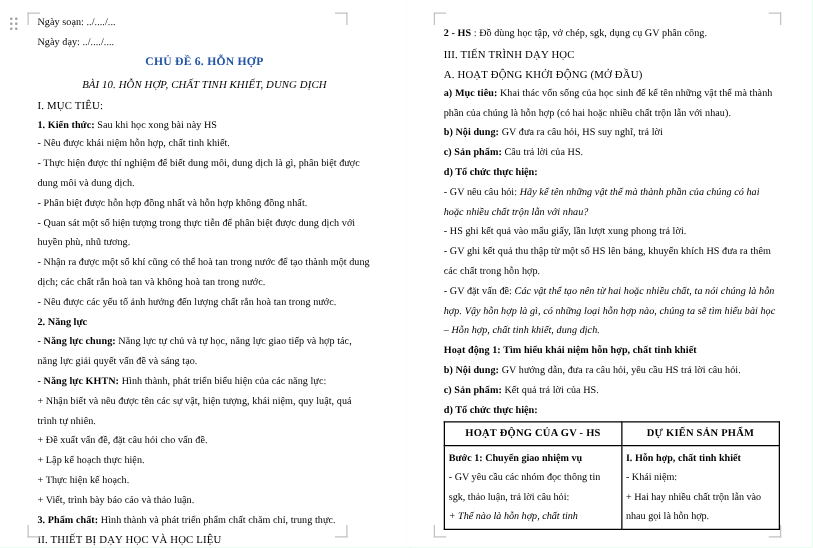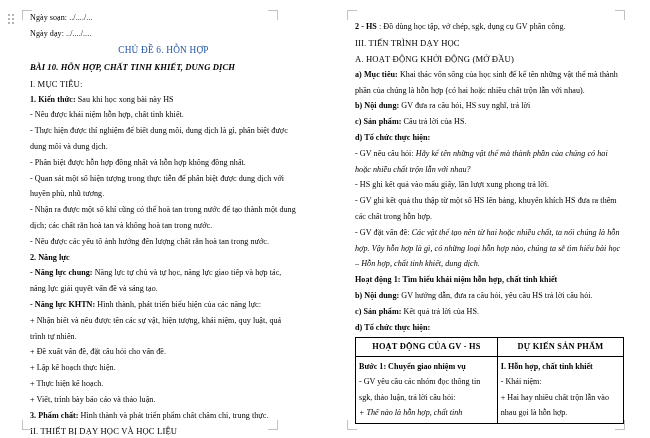--- a/index.html
+++ b/index.html
@@ -87,31 +87,32 @@
     white-space: nowrap;
     letter-spacing: 0.05px;
   }
   .ln.wrapline { white-space: normal; }
 
   .b  { font-weight: bold; }
   .i  { font-style: italic; }
 
   .title-blue {
     color: #2255A4;
-    font-weight: normal;
+    font-weight: bold;
     text-align: center;
     font-size: 9.3px;
     line-height: 17px;
     margin: 0;
     letter-spacing: 0.2px;
   }
   .title-sub {
     color: #000000;
-    font-weight: bold;
+    font-weight: normal;
     font-style: italic;
+    text-align: center;
     font-size: 8.6px;
     line-height: 17px;
     margin: 0;
     letter-spacing: 0.1px;
   }
   .head {
     font-weight: normal;
     font-size: 8.6px;
     line-height: 16px;
     margin: 0;

